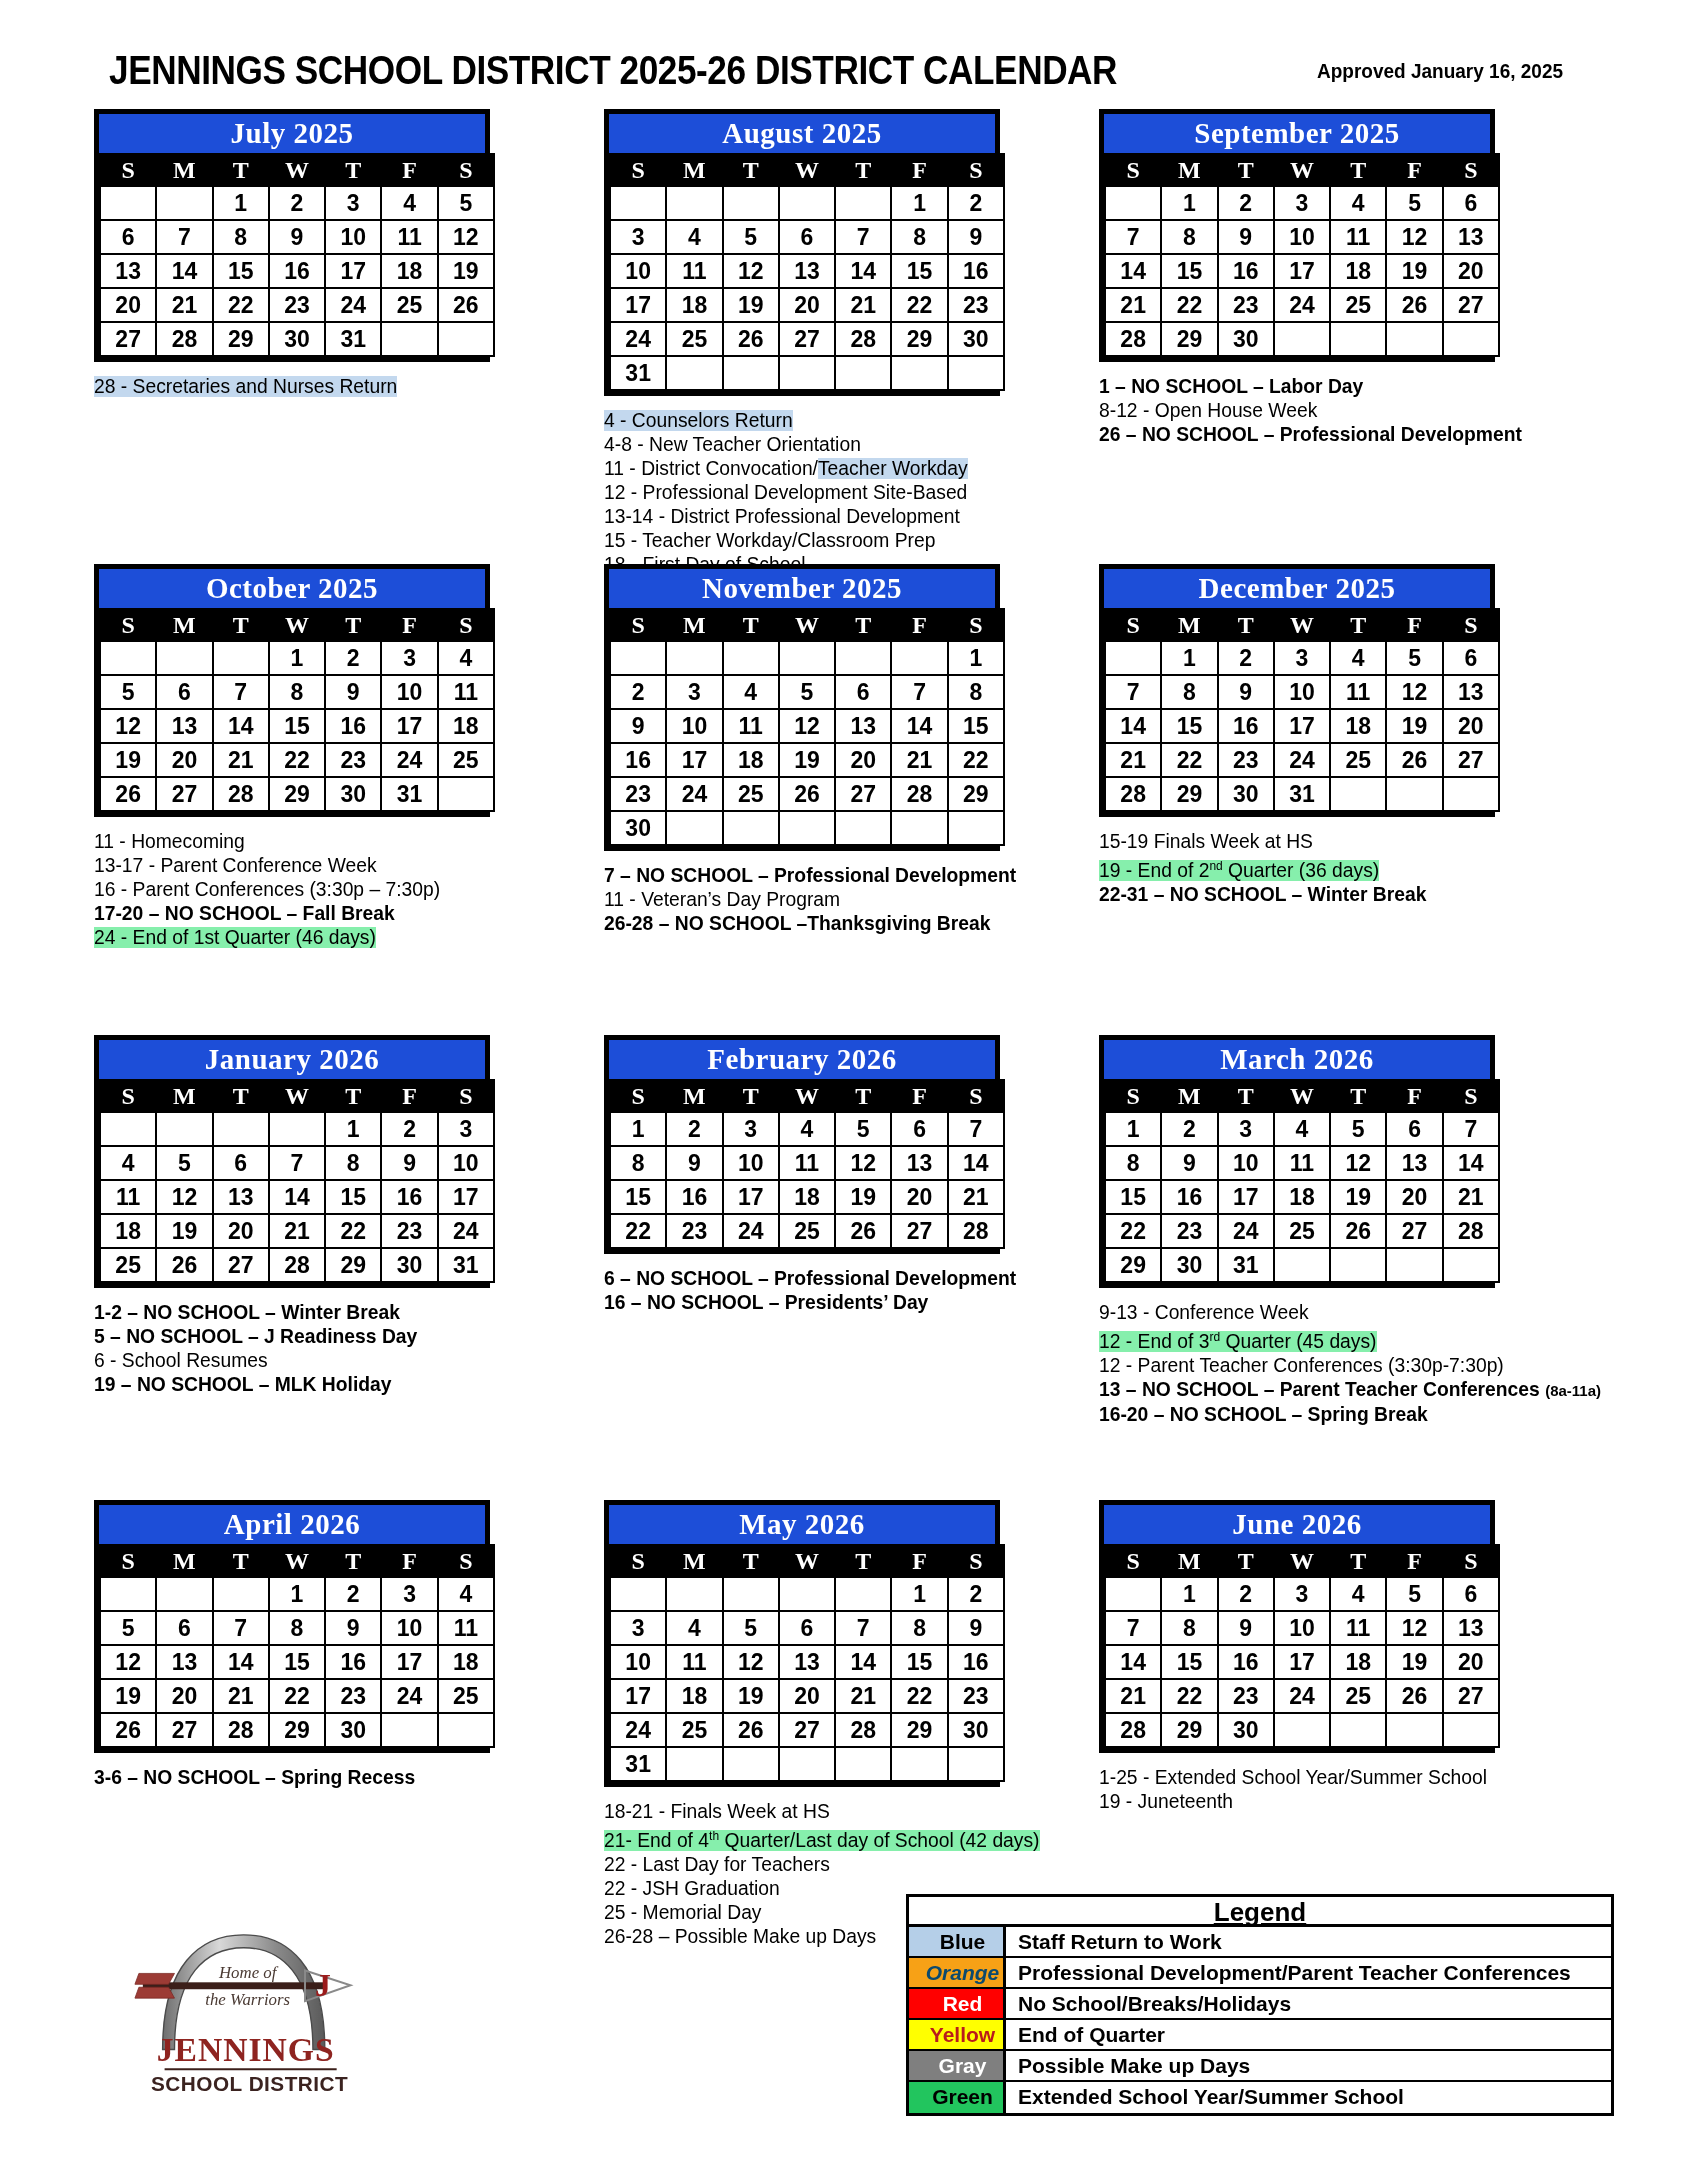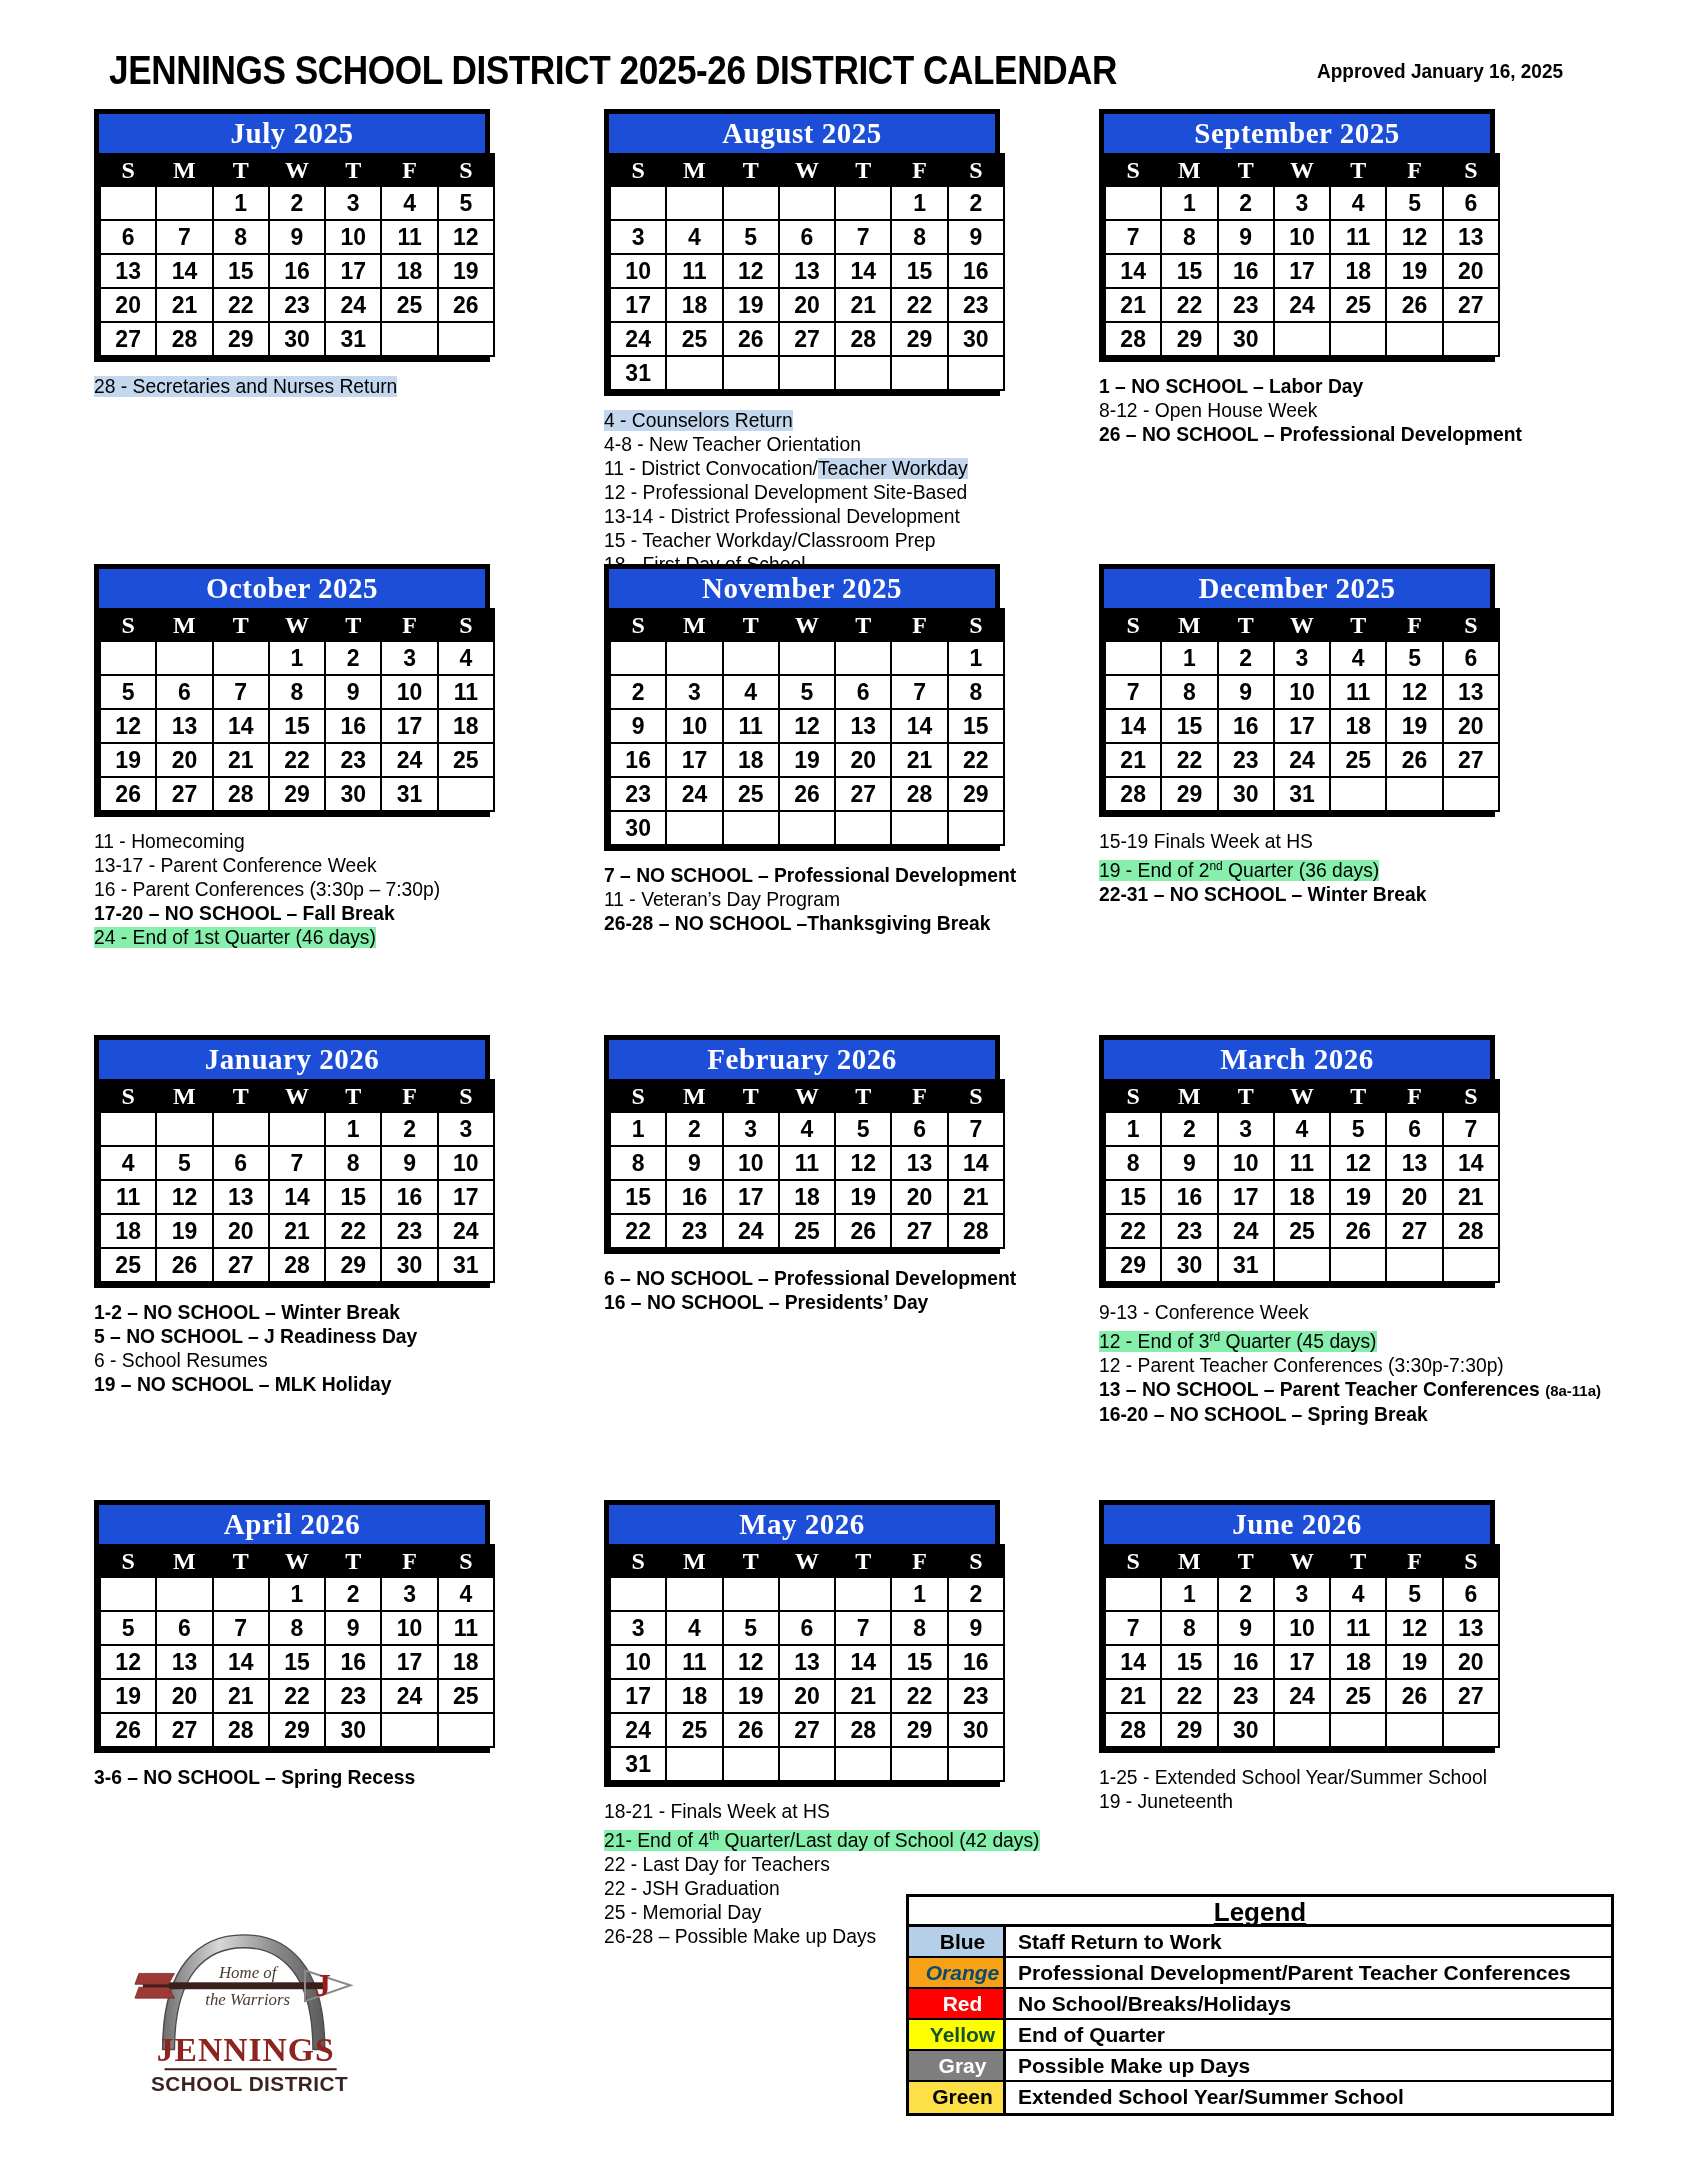--- a/index.html
+++ b/index.html
@@ -146,23 +146,23 @@
     flex:1;
     padding-left:12px;
     font-weight:bold;
     font-size:21px;
     line-height:29px;
     white-space:nowrap;
   }
   .sw-blue   { background:#b5cfe8; color:#000; }
   .sw-orange { background:#f7a116; color:#0c4a6e;font-style:italic; }
   .sw-red    { background:#ff0000; color:#fff; }
-  .sw-yellow { background:#ffff00; color:#14532d; }
+  .sw-yellow { background:#ffff00; color:#b91c1c; }
   .sw-gray   { background:#7f7f7f; color:#fff; }
-  .sw-green  { background:#fde047; color:#000; }
+  .sw-green  { background:#22c55e; color:#000; }
 
   
   #logo {
     position:absolute; left:129px; top:1921px;
     width:267px; height:178px;
   }
 </style>
 </head>
 <body>
 

